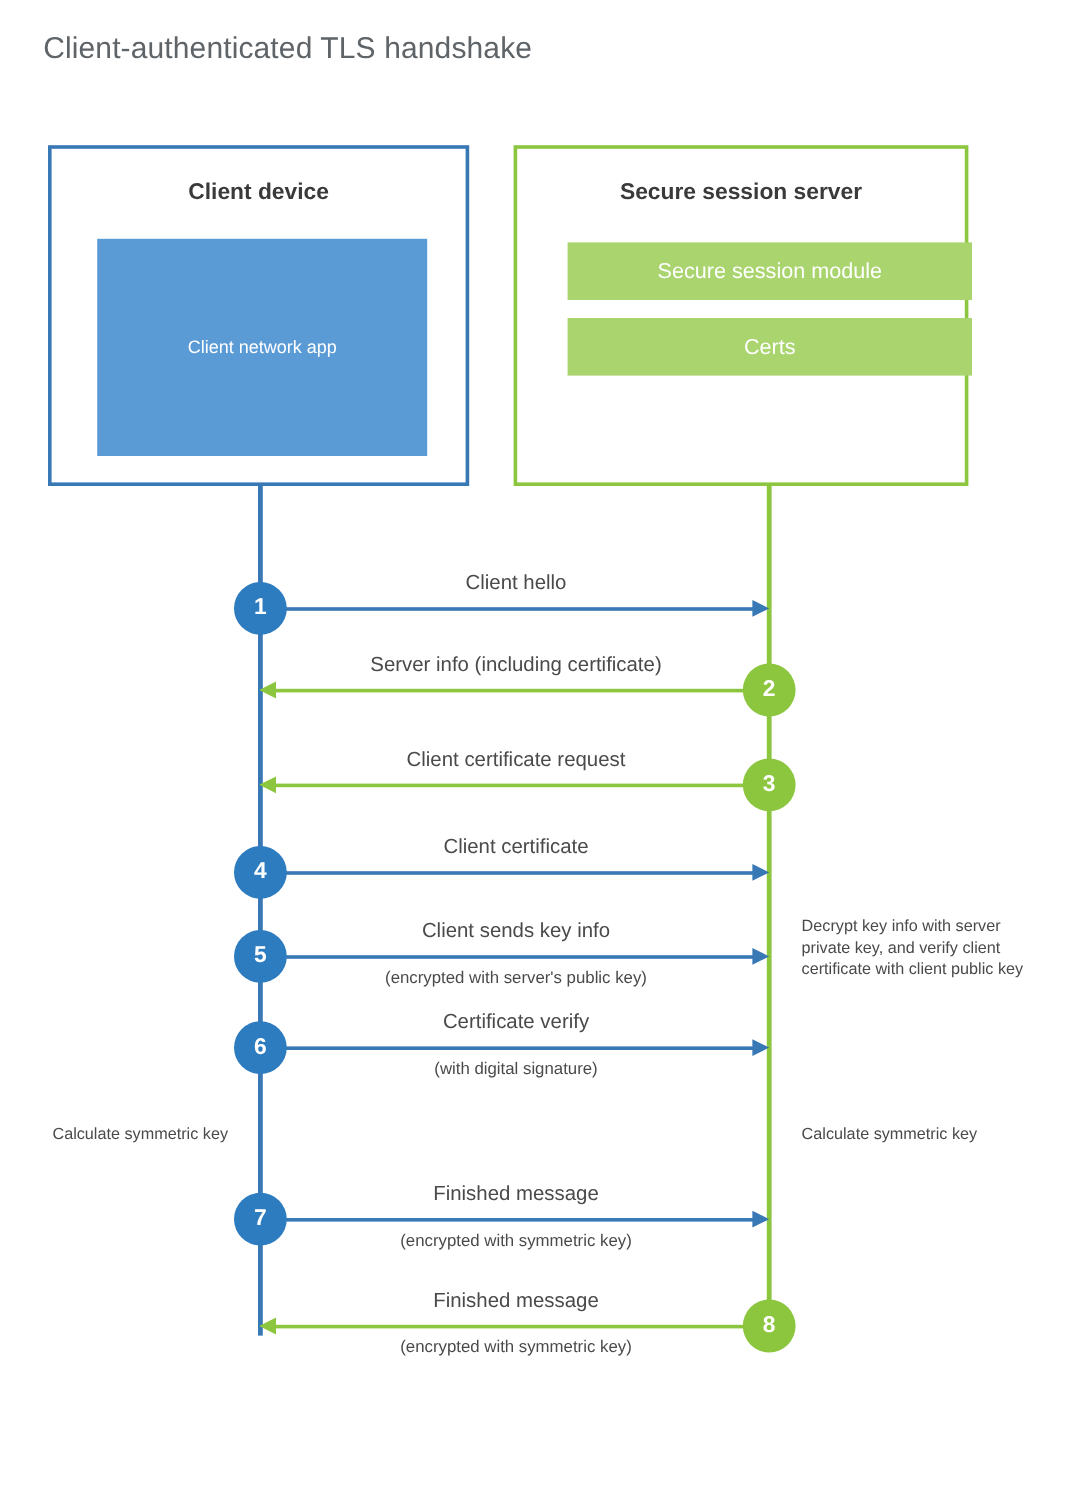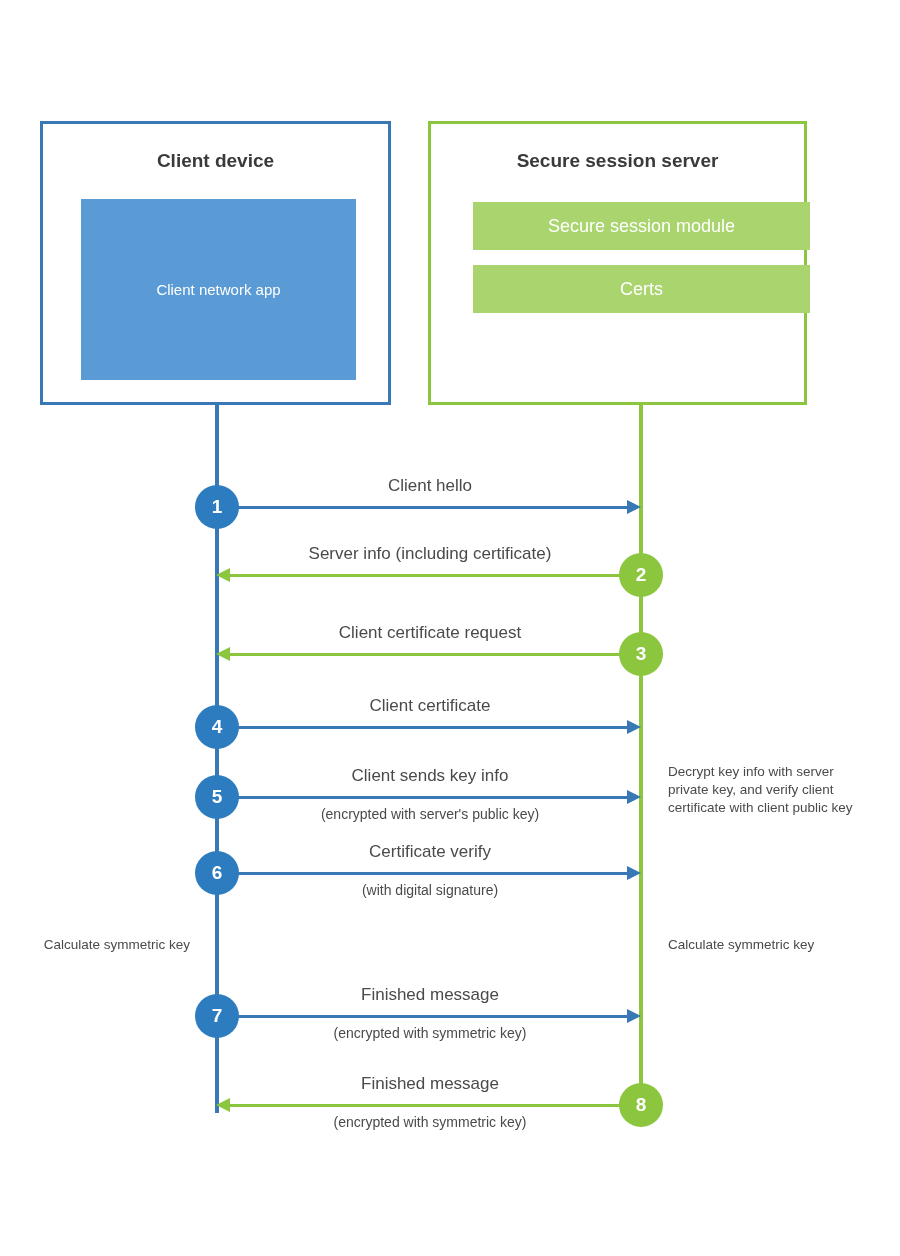--- a/index.html
+++ b/index.html
@@ -217,20 +217,21 @@
   }
   #annotation-decrypt { top: 763px; }
   #annotation-calc-right { top: 936px; }
   #annotation-calc-left { top: 936px; }
 </style>
 </head>
 <body>
 
 <div id="canvas">
 
+  <div id="diagram-title">Client-authenticated TLS handshake</div>
 
   <div class="participant-box" id="client-box">
     <div class="box-title">Client device</div>
     <div id="client-app">Client network app</div>
   </div>
 
   <div class="participant-box" id="server-box">
     <div class="box-title">Secure session server</div>
     <div class="server-bar" id="server-bar-0">Secure session module</div>
     <div class="server-bar" id="server-bar-1">Certs</div>

